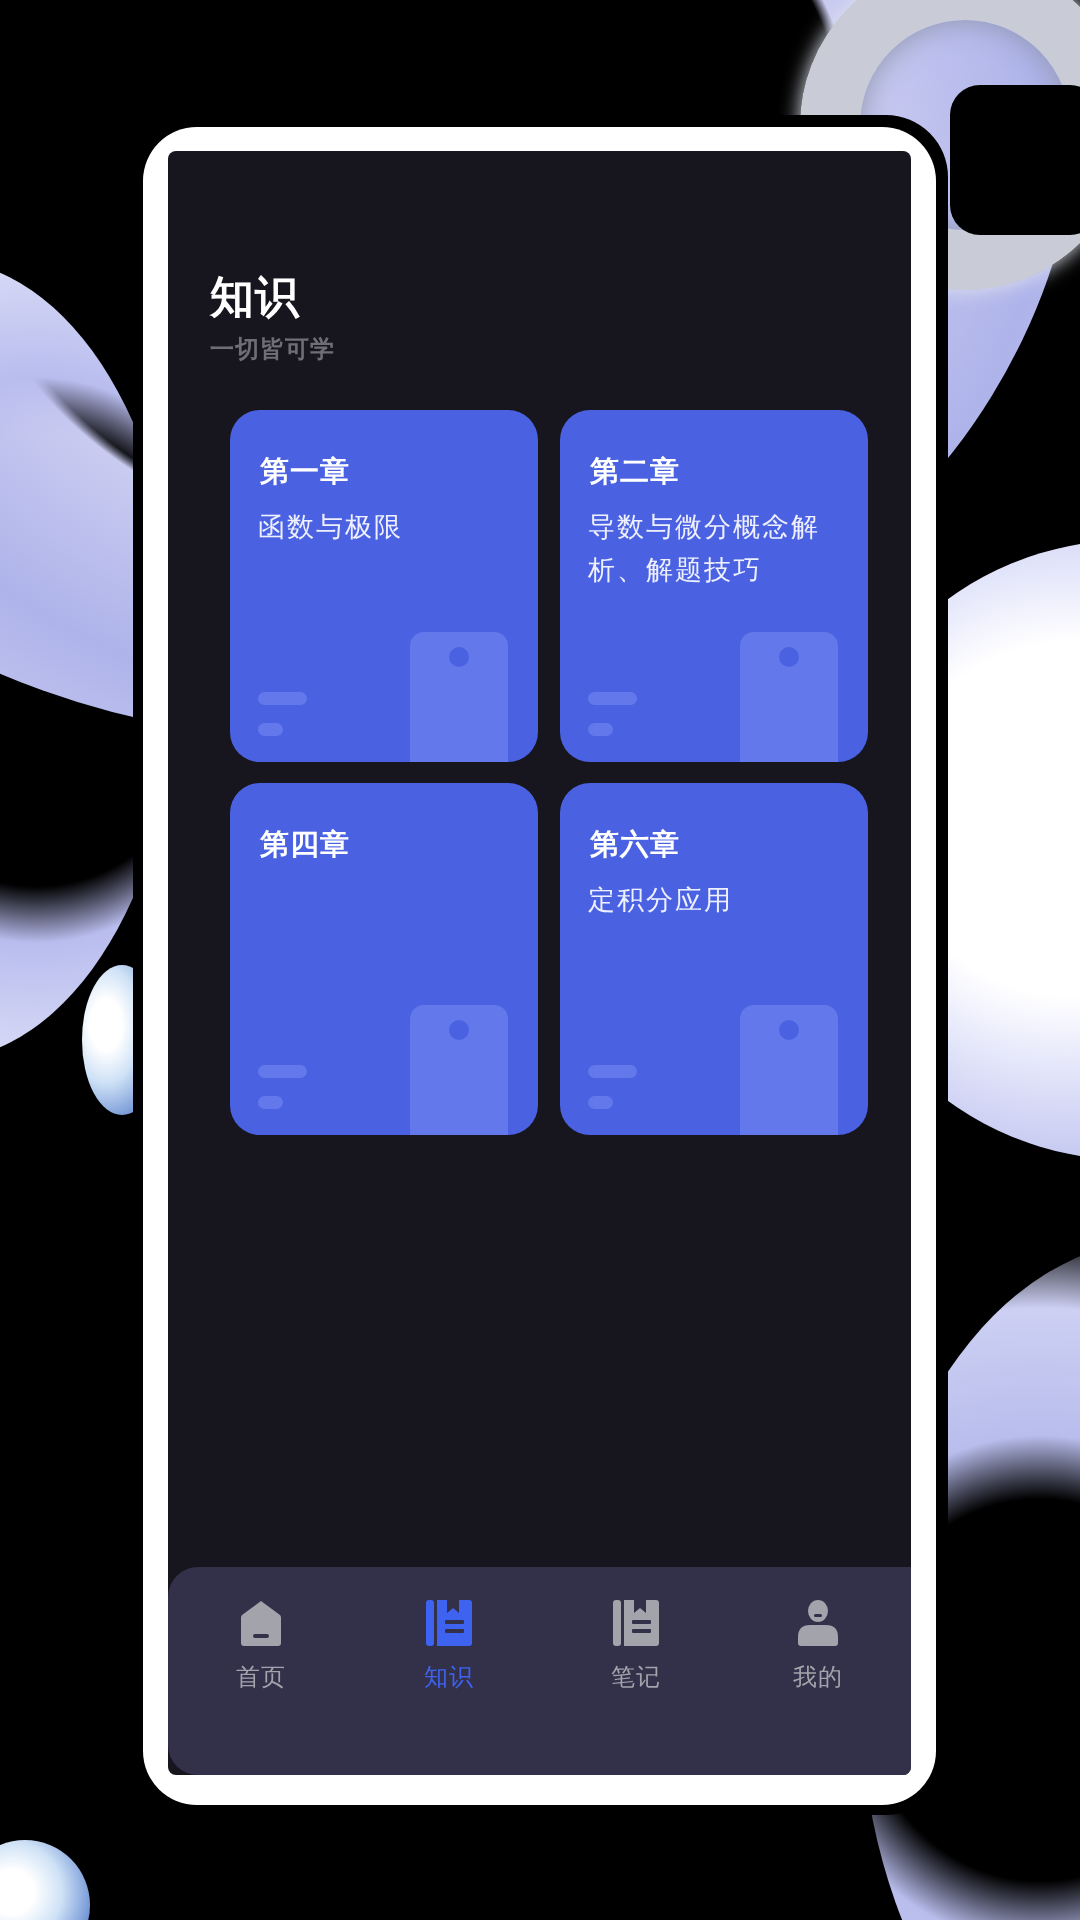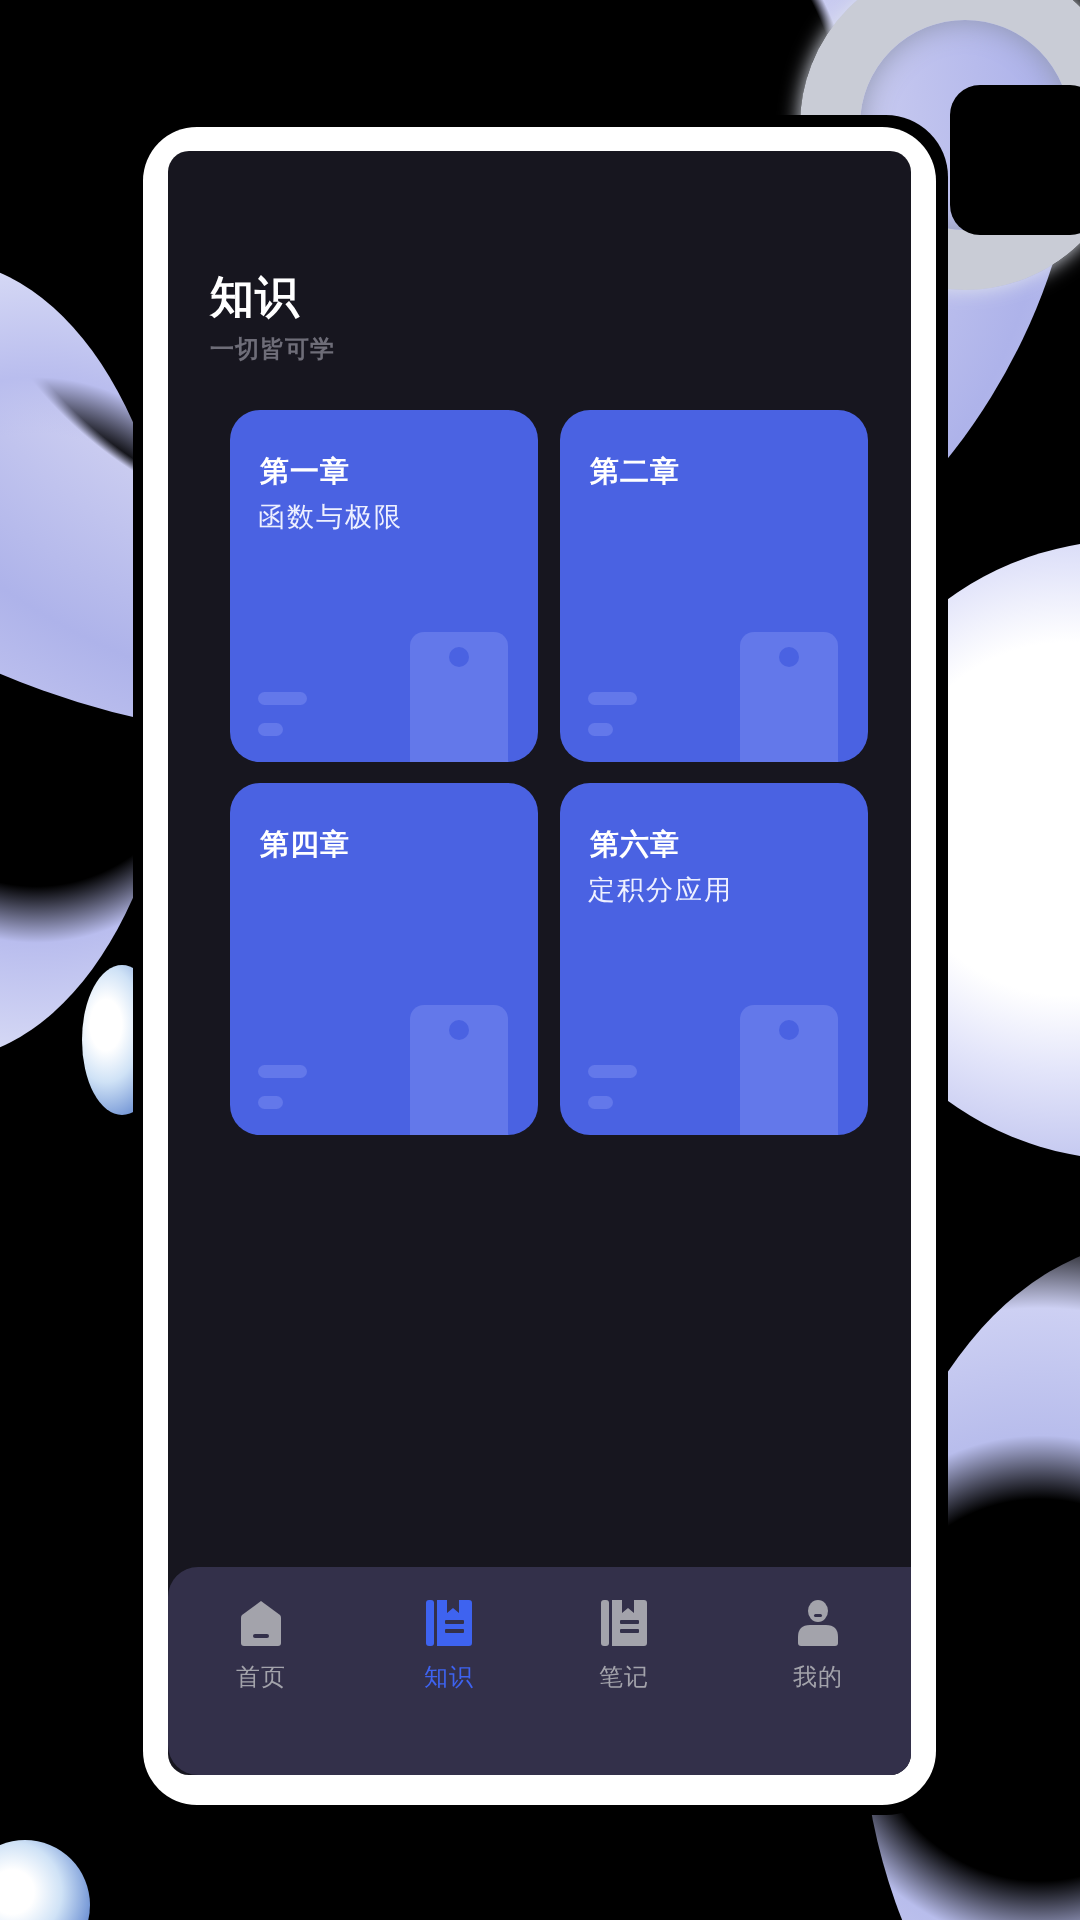--- a/index.html
+++ b/index.html
@@ -24,32 +24,32 @@
     background: radial-gradient(ellipse at 30% 40%, #ffffff 0 20%, #cfe2f6 45%, #6b8fd3 80%, rgba(0,0,0,0) 82%); }
   .bubble2 { position: absolute; left: -40px; top: 1840px; width: 130px; height: 130px; border-radius: 50%;
     background: radial-gradient(circle at 40% 40%, #ffffff 0 20%, #cfe2f6 45%, #6b8fd3 75%, rgba(0,0,0,0) 78%); }
 
   
   .phone-outline { position: absolute; left: 133px; top: 115px; width: 815px; height: 1700px;
     background: #000; border-radius: 62px; }
   .phone-frame { position: absolute; left: 143px; top: 127px; width: 793px; height: 1678px;
     background: #ffffff; border-radius: 54px; }
   .screen { position: absolute; left: 168px; top: 151px; width: 743px; height: 1624px;
-    background: #17161f; border-radius: 21px; overflow: hidden; }
+    background: #17161f; border-radius: 8px; overflow: hidden; }
 
   
   .page-title { position: absolute; left: 42px; top: 121px; font-size: 44px; font-weight: bold; color: #ffffff; line-height: 50px; letter-spacing: 1px; }
   .page-subtitle { position: absolute; left: 42px; top: 184px; font-size: 24px; color: #6e6d78; line-height: 28px; letter-spacing: 1px; font-weight: bold; }
 
   
   .grid { position: absolute; left: 62px; top: 259px; width: 640px;
     display: grid; grid-template-columns: 308px 308px; column-gap: 22px; row-gap: 21px; }
   .card { position: relative; width: 308px; height: 352px; background: #4a62e2; border-radius: 30px; overflow: hidden; cursor: pointer; }
   .card-title { position: absolute; left: 30px; top: 44px; font-size: 29px; font-weight: bold; color: #ffffff; line-height: 34px; letter-spacing: 1px; }
-  .card-desc { position: absolute; left: 28px; top: 85px; width: 260px; font-size: 27px; color: #eef0ff; line-height: 43px; letter-spacing: 2px; }
+  .card-desc { position: absolute; left: 28px; top: 95px; width: 260px; font-size: 27px; color: #eef0ff; line-height: 43px; letter-spacing: 2px; }
   .deco-line1 { position: absolute; left: 28px; top: 282px; width: 49px; height: 13px; border-radius: 7px; background: #6378ea; }
   .deco-line2 { position: absolute; left: 28px; top: 313px; width: 25px; height: 13px; border-radius: 7px; background: #6378ea; }
   .deco-rect { position: absolute; left: 180px; top: 222px; width: 98px; height: 160px; border-radius: 14px; background: #6378ea; }
   .deco-dot { position: absolute; left: 39px; top: 15px; width: 20px; height: 20px; border-radius: 50%; background: #4a62e2; }
 
   
   .nav { position: absolute; left: 0; top: 1416px; width: 781px; height: 208px; background: #33304a; border-radius: 30px 30px 30px 30px; }
   .nav-item { position: absolute; top: 32px; width: 120px; height: 120px; display: flex; flex-direction: column; align-items: center; cursor: pointer; }
   .nav-icon { width: 48px; height: 48px; display: block; }
   .nav-label { margin-top: 16px; font-size: 24px; line-height: 28px; color: #a3a3ab; letter-spacing: 1px; }
@@ -84,20 +84,21 @@
       <div class="card-desc">函数与极限</div>
       <div class="deco-line1"></div>
       <div class="deco-line2"></div>
       <div class="deco-rect">
           <div class="deco-dot"></div>
         </div>
     </div>
 
     <div class="card">
       <div class="card-title">第二章</div>
+      <div class="card-desc">导数与微分概念解析、解题技巧</div>
       <div class="deco-line1"></div>
       <div class="deco-line2"></div>
       <div class="deco-rect">
           <div class="deco-dot"></div>
         </div>
     </div>
 
 
     <div class="card">
       <div class="card-title">第四章</div>
@@ -130,21 +131,21 @@
     </div>
     <div class="nav-item active" style="left:221px">
       <svg class="nav-icon" viewBox="0 0 48 48">
         <rect x="1" y="1" width="8" height="46" rx="3" fill="#3e63f0"></rect>
         <path d="M12 1 L22 1 L22 14 L28 9 L34 14 L34 1 L44 1 Q47 1 47 4 L47 44 Q47 47 44 47 L12 47 Z" fill="#3e63f0"></path>
         <rect x="20" y="21" width="19" height="4" rx="1" fill="#33304a"></rect>
         <rect x="20" y="30" width="19" height="4" rx="1" fill="#33304a"></rect>
       </svg>
       <span class="nav-label">知识</span>
     </div>
-    <div class="nav-item" style="left:396px">
+    <div class="nav-item" style="left:408px">
       <svg class="nav-icon" viewBox="0 0 48 48">
         <rect x="1" y="1" width="8" height="46" rx="3" fill="#a3a3ab"></rect>
         <path d="M12 1 L22 1 L22 14 L28 9 L34 14 L34 1 L44 1 Q47 1 47 4 L47 44 Q47 47 44 47 L12 47 Z" fill="#a3a3ab"></path>
         <rect x="20" y="21" width="19" height="4" rx="1" fill="#33304a"></rect>
         <rect x="20" y="30" width="19" height="4" rx="1" fill="#33304a"></rect>
       </svg>
       <span class="nav-label">笔记</span>
     </div>
     <div class="nav-item" style="left:590px">
       <svg class="nav-icon" viewBox="0 0 48 48">

